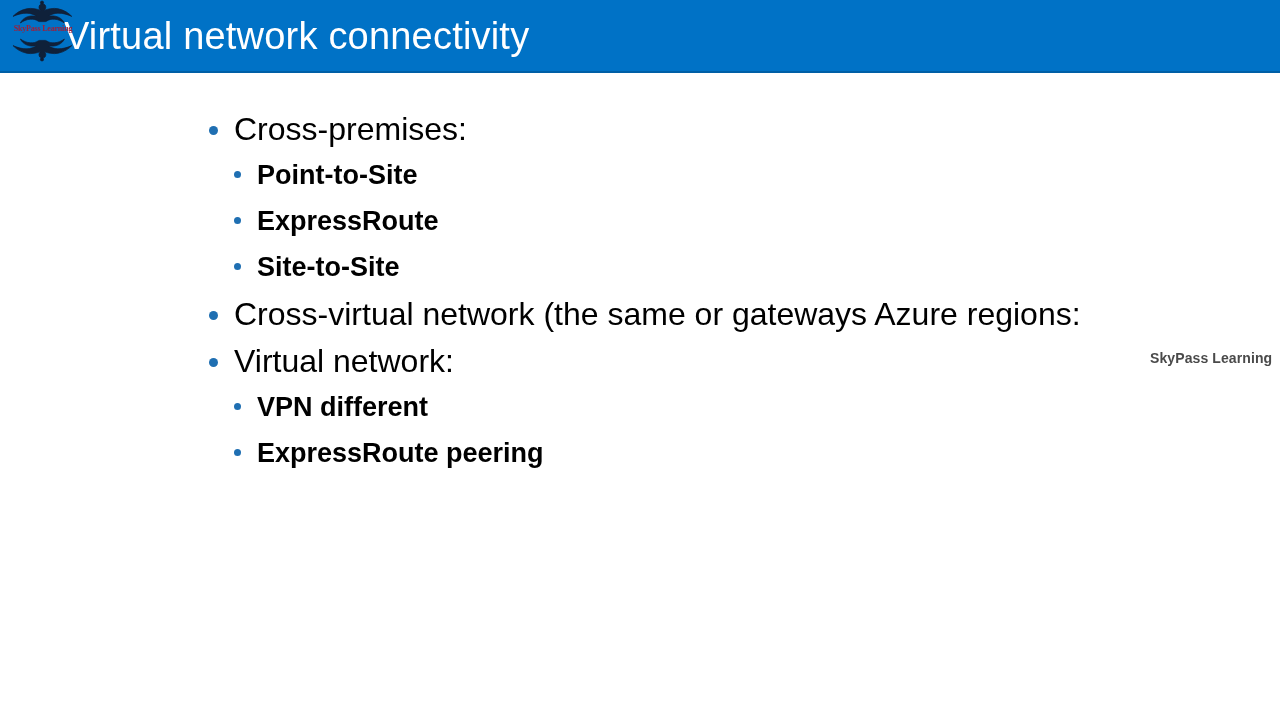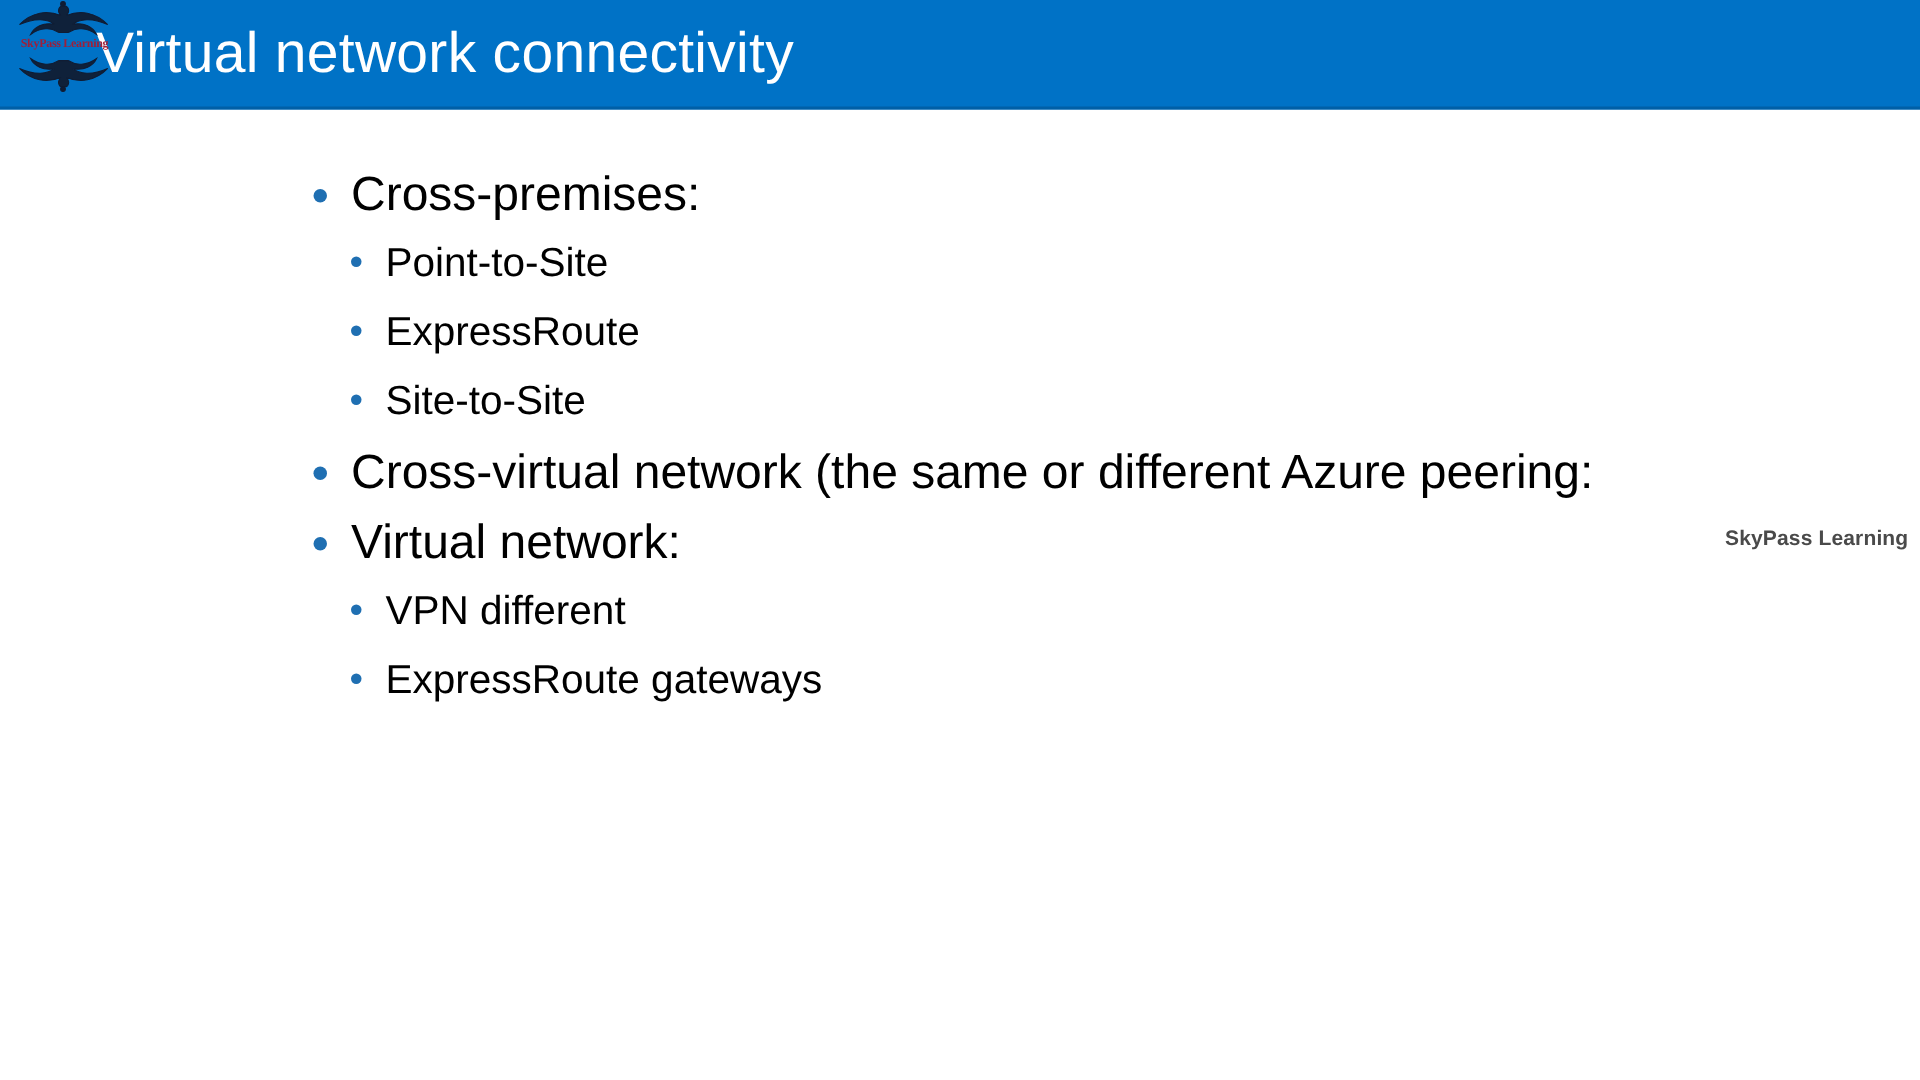--- a/index.html
+++ b/index.html
@@ -113,21 +113,21 @@
     background: #1F6FB2;
   }
   li.l1 > .txt { display: block; }
 
   li.l2 {
     position: relative;
     padding-left: 26px;
     font-size: 27px;
     line-height: 46px;
     color: #000000;
-    font-weight: 400;
+    font-weight: 700;
     margin-left: 23px;
   }
   li.l2 > .bullet-dot {
     position: absolute;
     left: 3px;
     top: 19px;
     width: 7px;
     height: 7px;
     border-radius: 50%;
     background: #1F6FB2;
@@ -197,37 +197,37 @@
         <li class="l2">
           <span class="bullet-dot"></span>
           <span class="txt">Site-to-Site</span>
         </li>
       </ul>
     </div>
 
     <div class="grp">
       <li class="l1">
         <span class="bullet-dot"></span>
-        <span class="txt">Cross-virtual network (the same or different Azure peering:</span>
+        <span class="txt">Cross-virtual network (the same or gateways Azure regions:</span>
       </li>
     </div>
 
     <div class="grp">
       <li class="l1">
         <span class="bullet-dot"></span>
         <span class="txt">Virtual network:</span>
       </li>
       <ul class="level2">
         <li class="l2">
           <span class="bullet-dot"></span>
           <span class="txt">VPN different</span>
         </li>
         <li class="l2">
           <span class="bullet-dot"></span>
-          <span class="txt">ExpressRoute gateways</span>
+          <span class="txt">ExpressRoute peering</span>
         </li>
       </ul>
     </div>
 
   </ul>
 </div>
 
 <div id="watermark">SkyPass Learning</div>
 
 </body></html>

